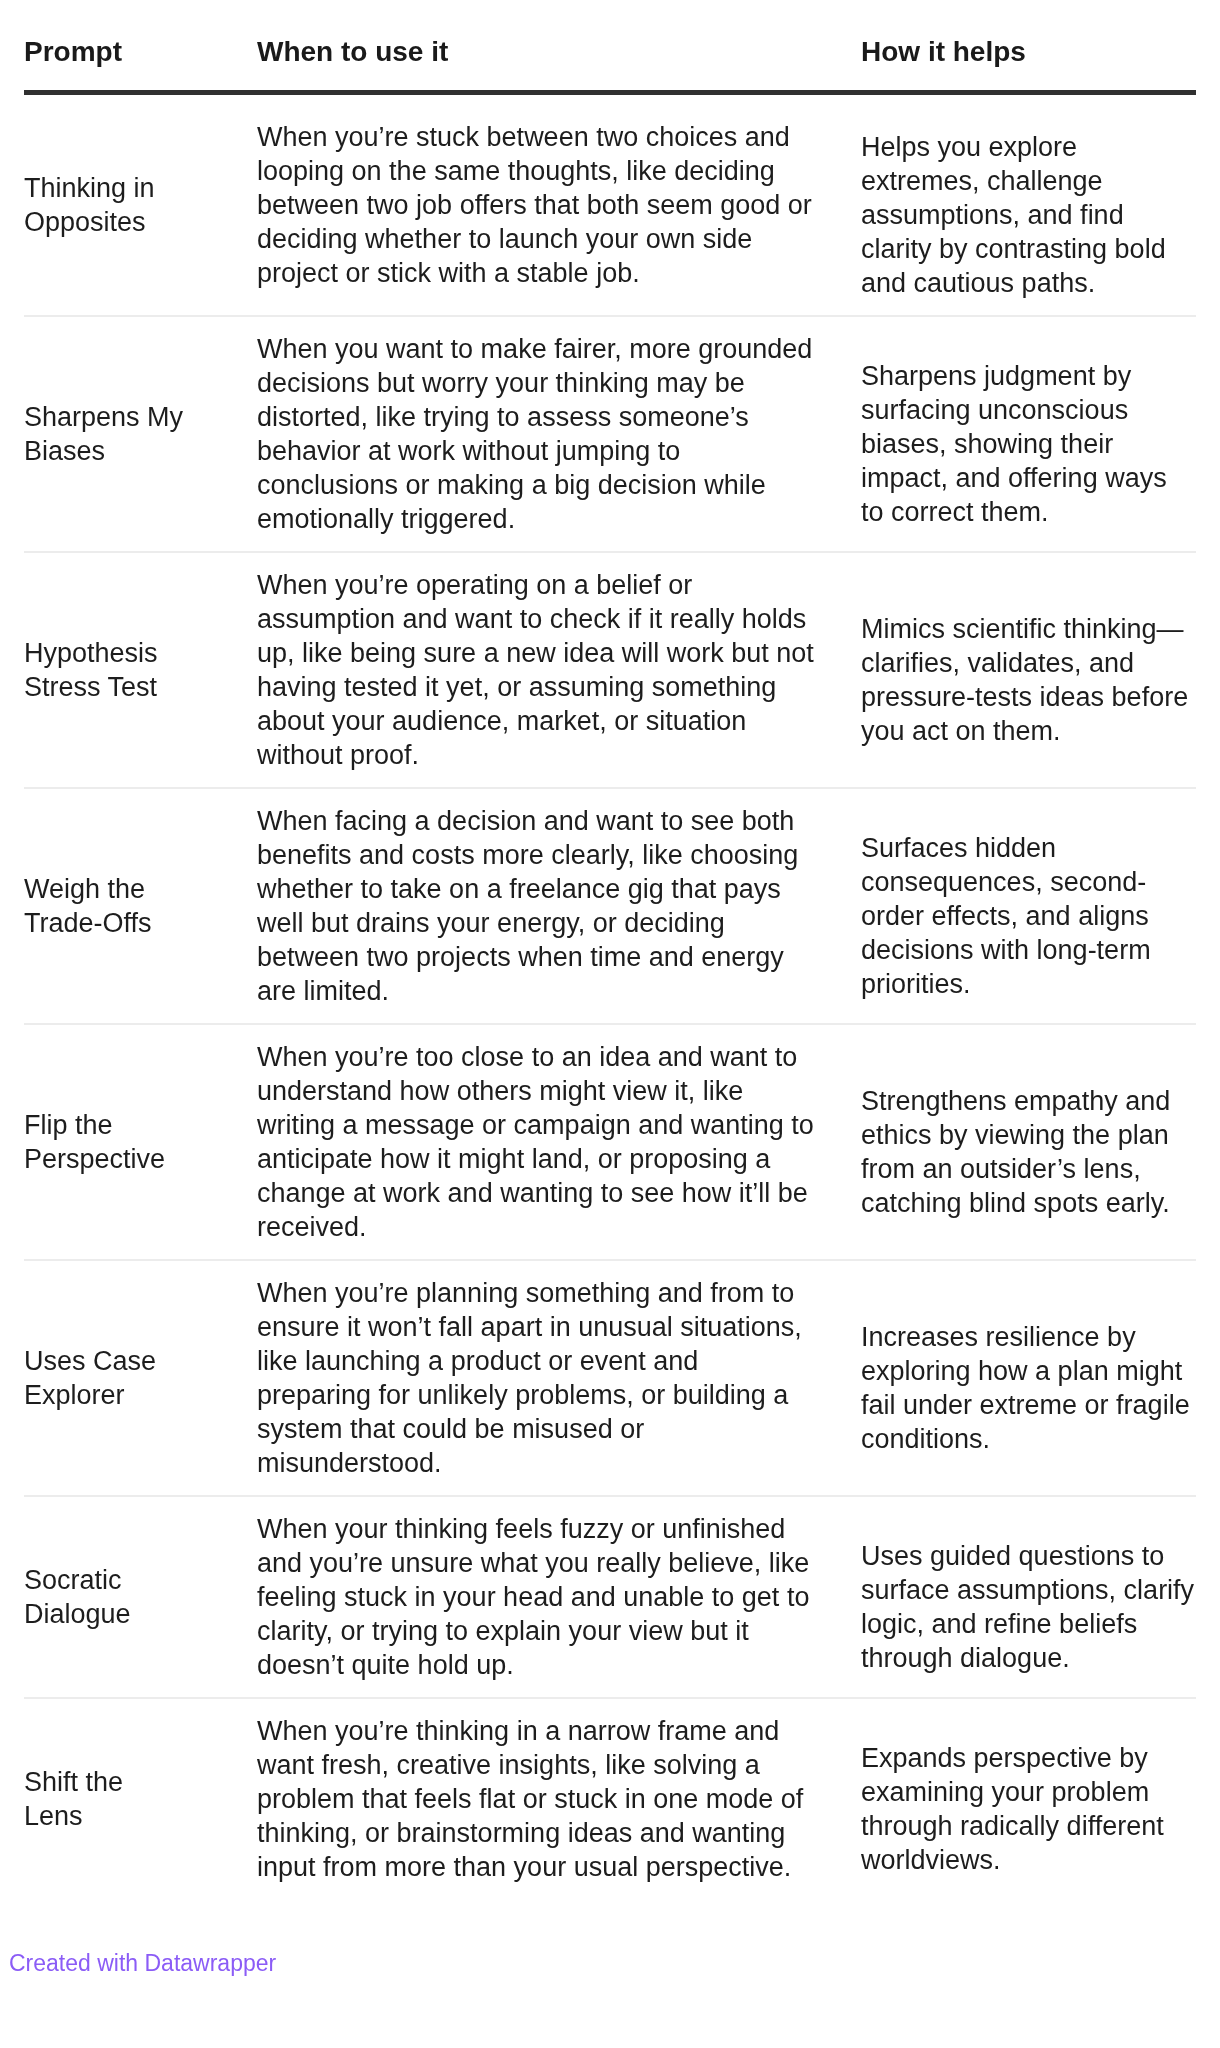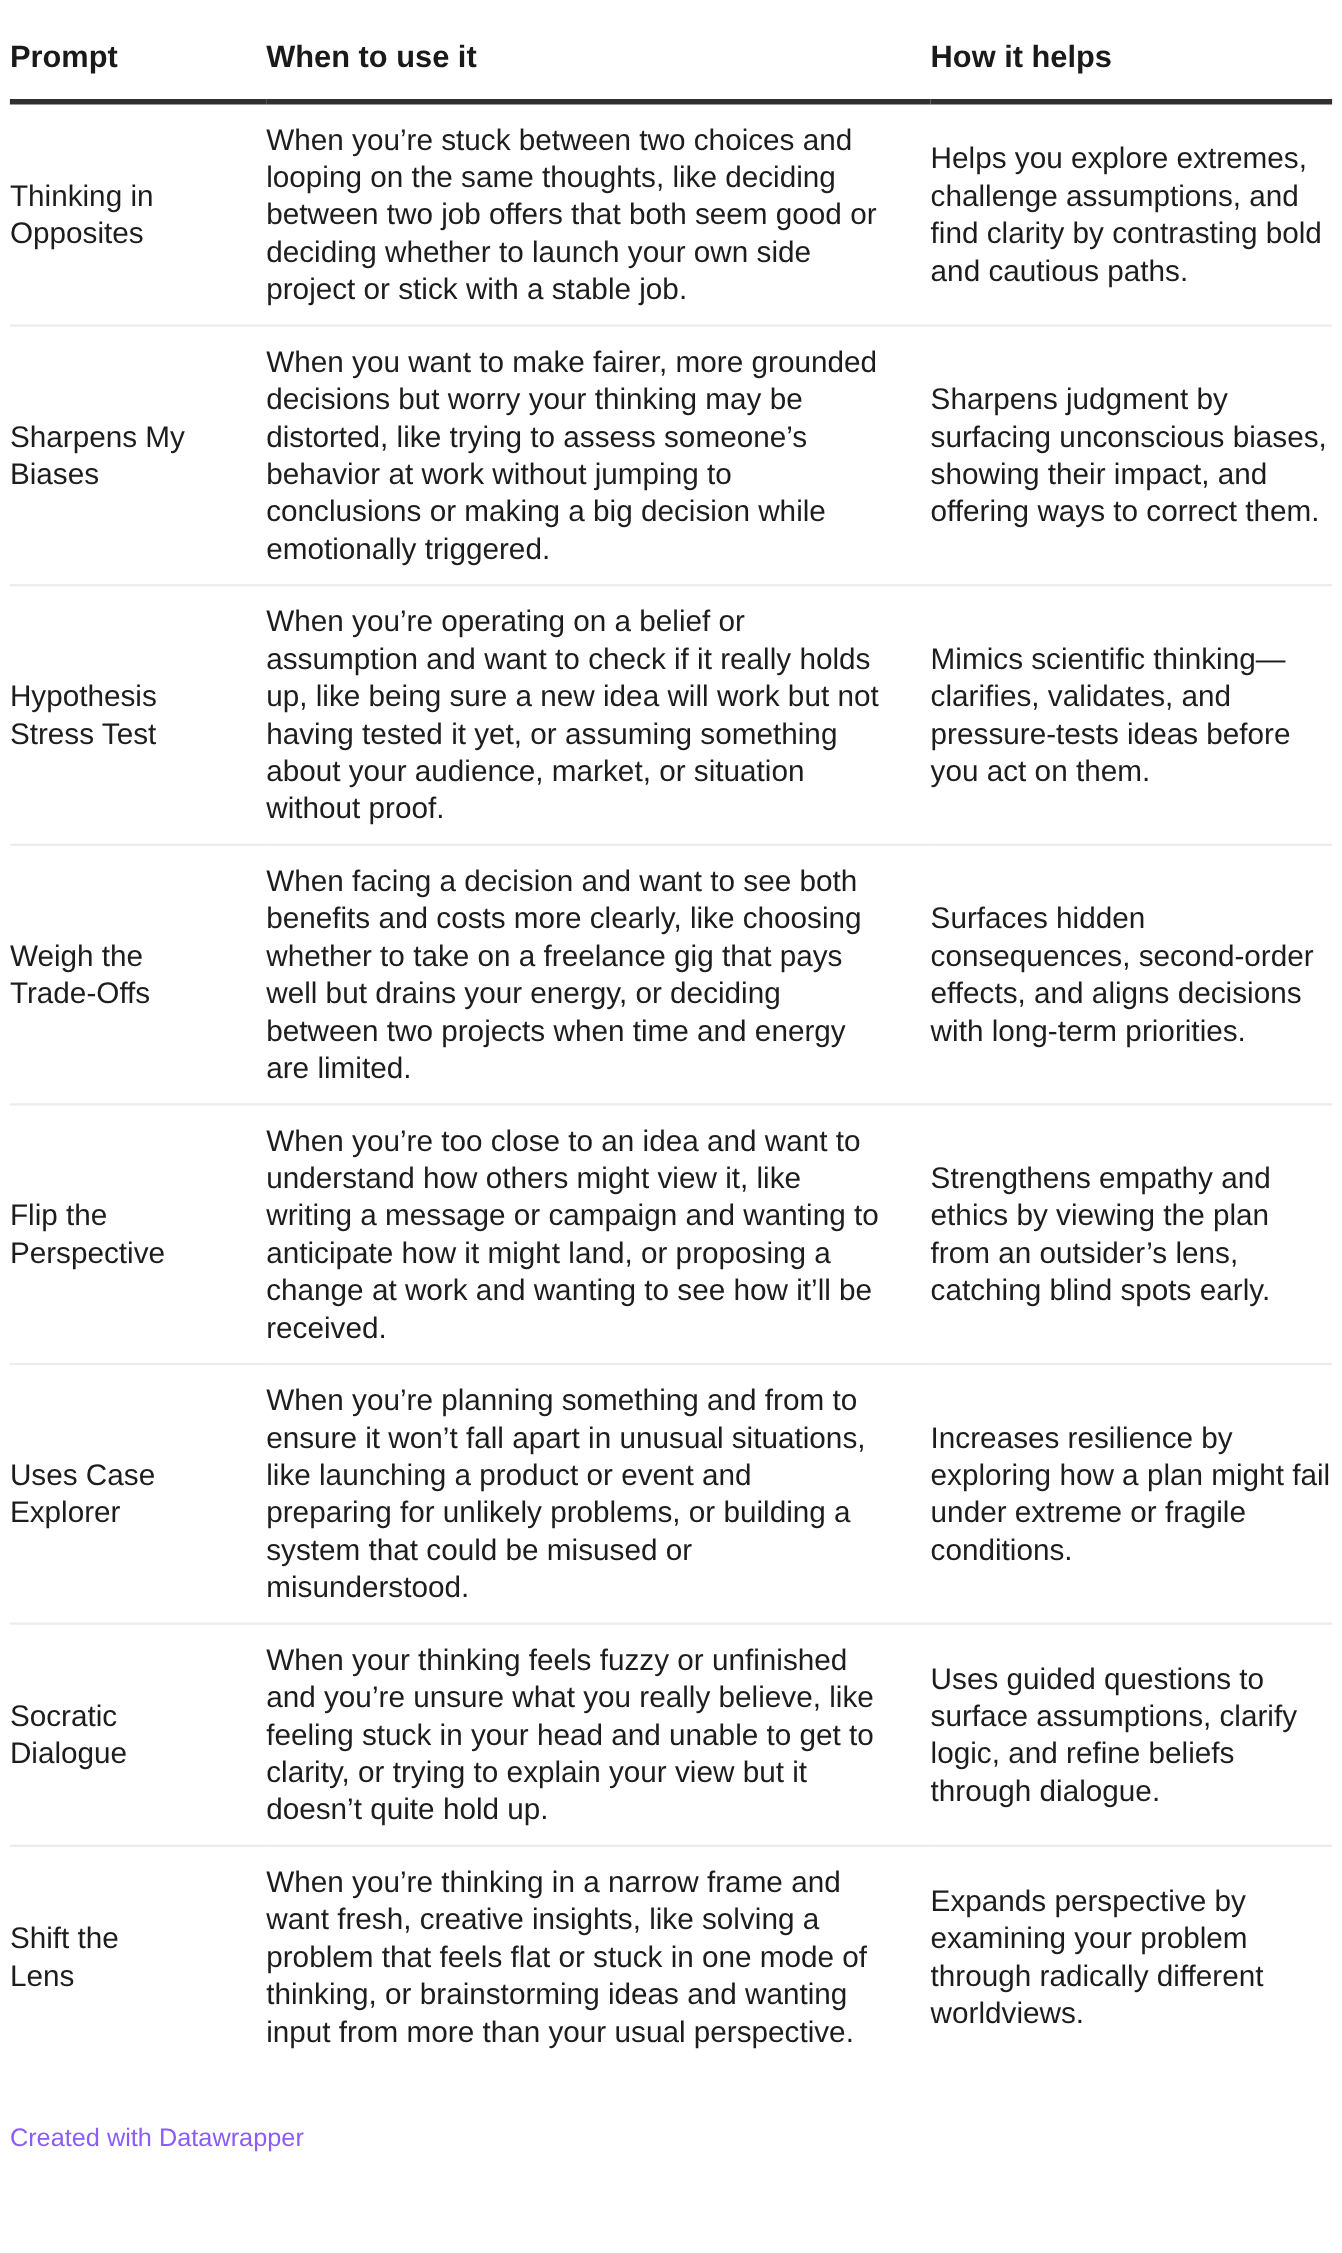--- a/index.html
+++ b/index.html
@@ -5,21 +5,21 @@
   html, body { margin: 0; padding: 0; background: #ffffff; }
   body {
     width: 1220px;
     height: 2048px;
     box-sizing: border-box;
     overflow: hidden;
     font-family: "Liberation Sans", sans-serif;
     color: #1d1d1d;
     -webkit-font-smoothing: antialiased;
   }
-  .container { padding: 0 9px; }
+  .container { padding: 0 24px; }
   table.dw-table {
     width: 100%;
     border-collapse: collapse;
     table-layout: fixed;
   }
   col.c-prompt { width: 233px; }
   col.c-when   { width: 604px; }
   col.c-how    { width: auto; }
   th {
     text-align: left;
@@ -34,21 +34,21 @@
     vertical-align: middle;
     font-size: 27px;
     line-height: 34px;
     padding: 15px 0;
     border-bottom: 2px solid #ececec;
     color: #1d1d1d;
   }
   tr:last-child td { border-bottom: none; }
   .cell-prompt { white-space: pre-line; }
   .cell-when .txt { max-width: 560px; }
-  .cell-how  .txt { max-width: 372px; }
+  .cell-how  .txt { max-width: 372px; margin-top: 20px; }
   .footer {
     margin-top: 50px;
     padding-left: 9px;
     font-size: 23px;
     line-height: 28px;
     color: #8b5cf6;
   }
 </style>
 </head>
 <body>

